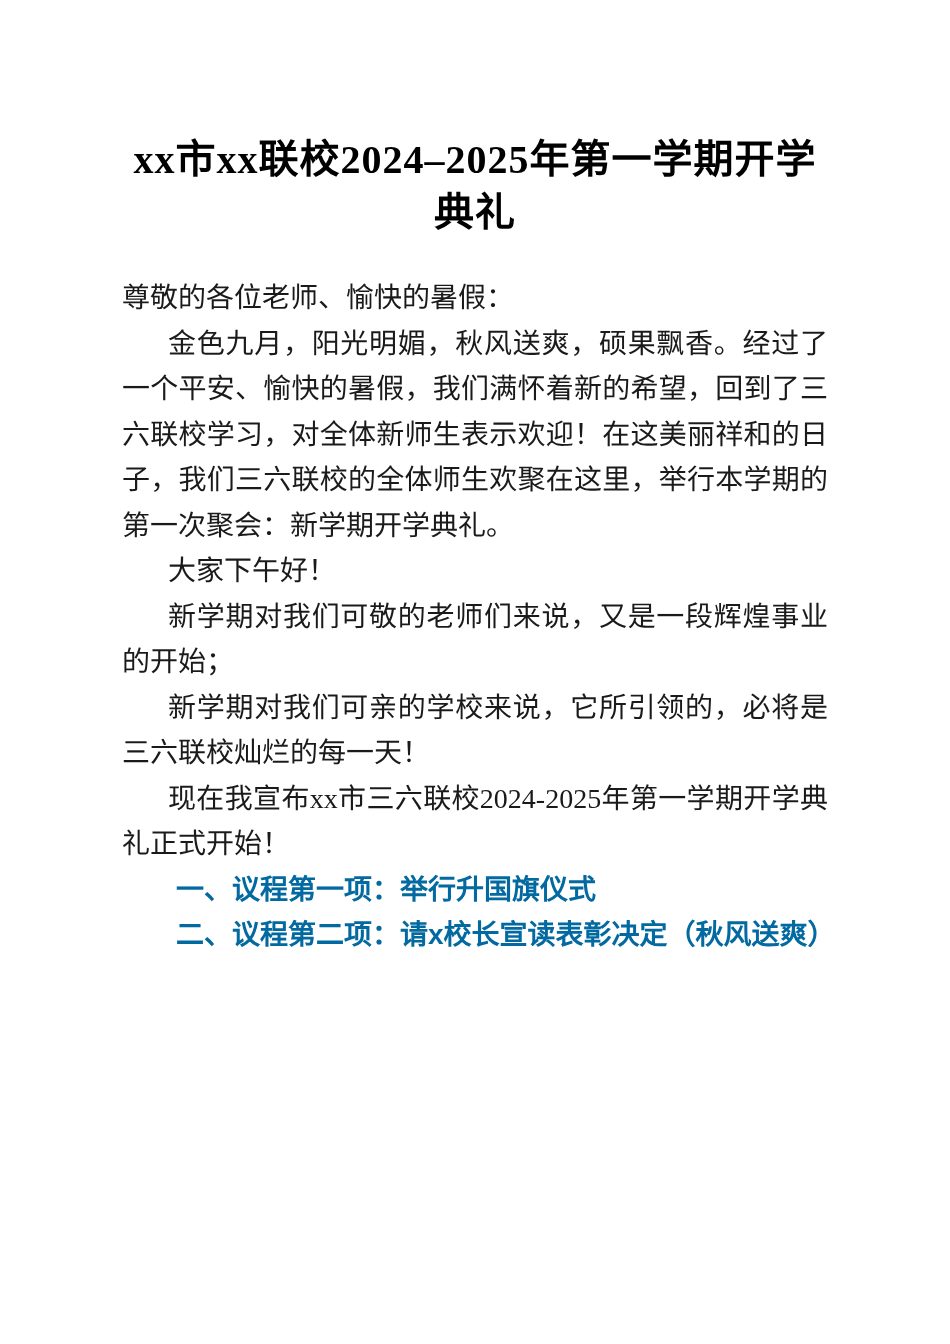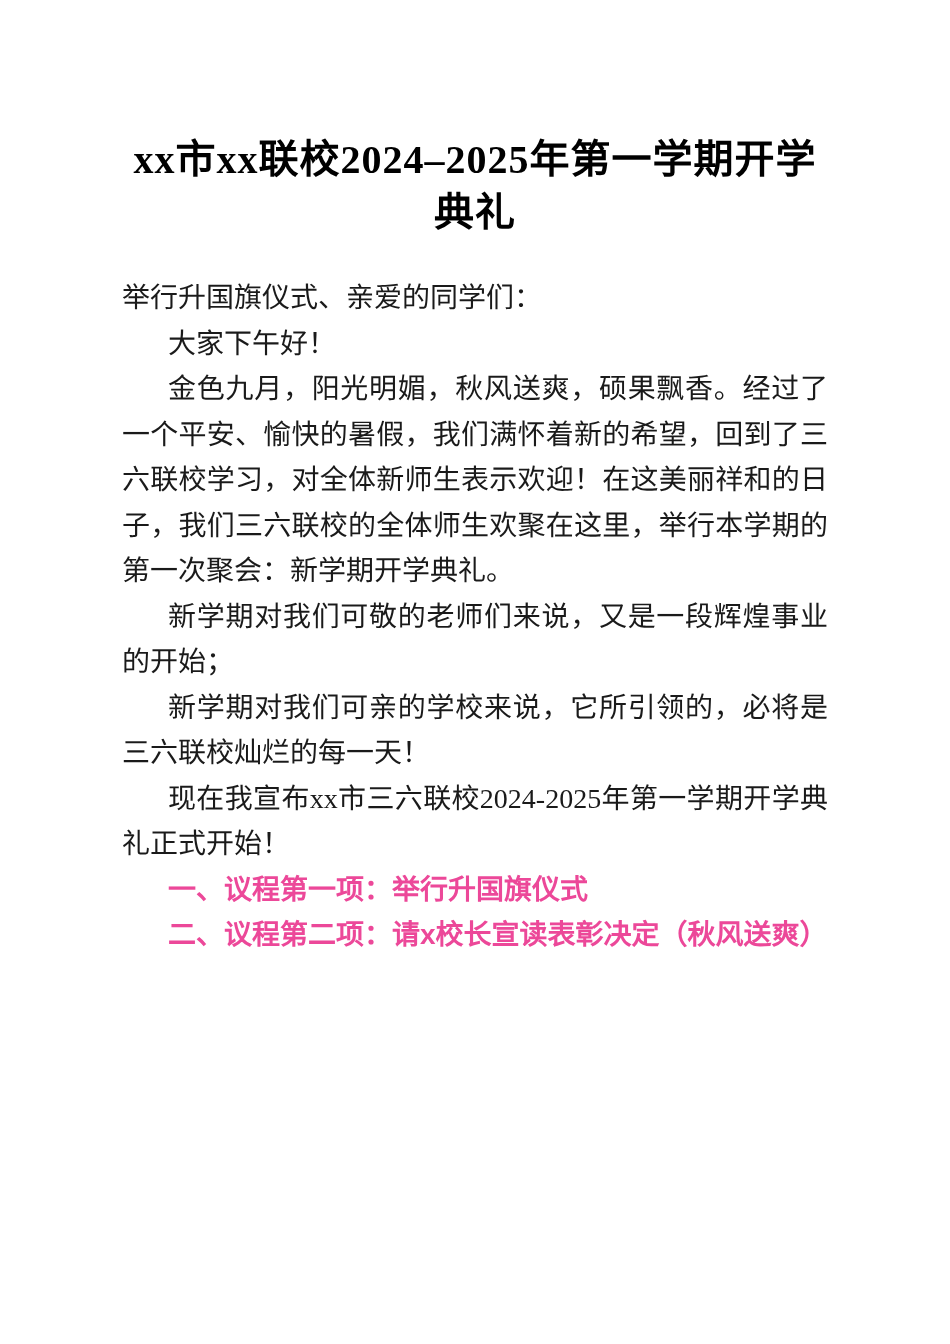--- a/index.html
+++ b/index.html
@@ -39,37 +39,38 @@
     margin: 0;
     text-indent: 46px;
     
     font-family: "Liberation Serif", "DejaVu Serif", serif;
     font-weight: 400;
   }
   .para.no-indent { text-indent: 0; }
   .para.heading {
     font-family: "Liberation Sans", "DejaVu Sans", sans-serif;
     font-weight: 700;
-    color: #ec4899;
+    color: #0369a1;
     text-align: left;
+    margin-left: 8px;
   }
 </style>
 </head>
 <body>
 
 <div class="page">
 
   <h1 class="doc-title">
     <span class="title-line">xx市xx联校2024–2025年第一学期开学典礼</span>
   </h1>
 
   <div class="doc-body">
-    <p class="para no-indent">举行升国旗仪式、亲爱的同学们：</p>
+    <p class="para no-indent">尊敬的各位老师、愉快的暑假：</p>
+    <p class="para">金色九月，阳光明媚，秋风送爽，硕果飘香。经过了一个平安、愉快的暑假，我们满怀着新的希望，回到了三六联校学习，对全体新师生表示欢迎！在这美丽祥和的日子，我们三六联校的全体师生欢聚在这里，举行本学期的第一次聚会：新学期开学典礼。</p>
     <p class="para">大家下午好！</p>
-    <p class="para">金色九月，阳光明媚，秋风送爽，硕果飘香。经过了一个平安、愉快的暑假，我们满怀着新的希望，回到了三六联校学习，对全体新师生表示欢迎！在这美丽祥和的日子，我们三六联校的全体师生欢聚在这里，举行本学期的第一次聚会：新学期开学典礼。</p>
     <p class="para">新学期对我们可敬的老师们来说，又是一段辉煌事业的开始；</p>
     <p class="para">新学期对我们可亲的学校来说，它所引领的，必将是三六联校灿烂的每一天！</p>
     <p class="para">现在我宣布xx市三六联校2024-2025年第一学期开学典礼正式开始！</p>
     <p class="para heading">一、议程第一项：举行升国旗仪式</p>
     <p class="para heading">二、议程第二项：请x校长宣读表彰决定（秋风送爽）</p>
   </div>
 
 </div>
 
 </body></html>

